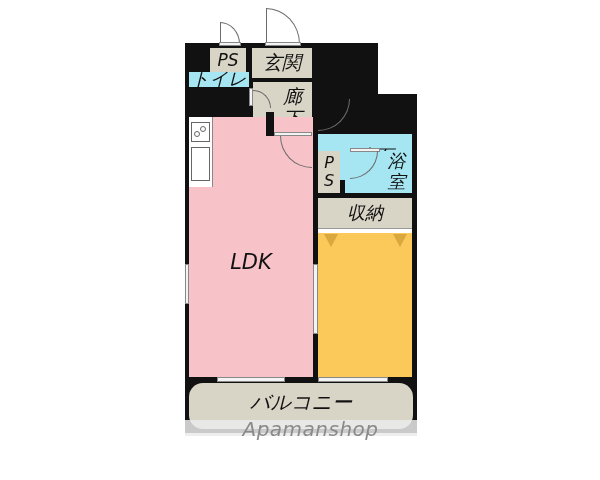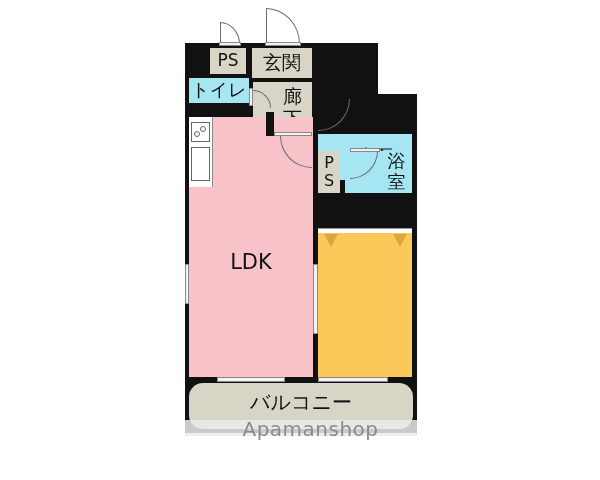--- a/index.html
+++ b/index.html
@@ -1,21 +1,21 @@
 <!DOCTYPE html>
 <html><head>
 <meta charset="utf-8">
 <style>
   html, body { margin:0; padding:0; background:#ffffff; }
   body { width:600px; height:480px; position:relative; overflow:hidden;
          font-family:"DejaVu Sans", sans-serif; }
   .abs { position:absolute; box-sizing:border-box; }
   .wall { background:#111; }
   .room { display:flex; align-items:center; justify-content:center; text-align:center;
-          color:#111; line-height:1.15; white-space:pre-line; }
+          color:#111; line-height:1.15; white-space:pre-line;font-style:italic; }
   .beige { background:#d8d4c6; }
   .blue  { background:#a6e6f2; }
   .pink  { background:#f7c3c9; }
   .yellow{ background:#fbc95a; }
   .win { background:#f3f3f3; border:1px solid #888; }
   .door-arc { border:1px solid #6c6c6c; border-left:none; border-bottom:none;
               border-radius:0 100% 0 0; background:transparent; }
   .watermark { color:#8a8a8a; font-size:20px; letter-spacing:0.5px; }
 </style>
 </head>
@@ -39,21 +39,21 @@
 
   <div class="abs room beige" style="left:210px;top:48px;width:36px;height:26px;font-size:17px;">
     <span>PS</span>
   </div>
 
   <div class="abs room beige" style="left:252px;top:48px;width:60px;height:30px;font-size:19px;">
     <span>玄関</span>
   </div>
 
 
-  <div class="abs room blue" style="left:189px;top:78px;width:60px;height:25px;font-size:18px;">
+  <div class="abs room blue" style="left:189px;top:72px;width:60px;height:15px;font-size:18px;">
     <span>トイレ</span>
   </div>
   <div class="abs win" style="left:249px;top:88px;width:4px;height:18px;"></div>
 
   <div class="abs room beige" style="left:253px;top:82px;width:59px;height:52px;font-size:19px;">
     <span style="margin-left:20px;"></span>
   </div>
   <div class="abs beige" style="left:270px;top:110px;width:42px;height:24px;"></div>
   <div class="abs room beige" style="left:273px;top:82px;width:39px;height:52px;font-size:19px;">
     <span>廊
@@ -71,20 +71,23 @@
 S</span>
   </div>
 
   <div class="abs room blue" style="left:345px;top:151px;width:67px;height:42px;font-size:18px;">
     <span style="margin-left:36px;">浴
 室</span>
   </div>
   <div class="abs win" style="left:350px;top:148px;width:30px;height:4px;"></div>
   <div class="abs" style="left:350px;top:151px;width:28px;height:28px;border:1px solid #6c6c6c;border-left:none;border-top:none;border-radius:0 0 100% 0;"></div>
 
+  <div class="abs room beige" style="left:318px;top:198px;width:94px;height:30px;font-size:18px;">
+    <span>収納</span>
+  </div>
   <div class="abs" style="left:318px;top:228px;width:94px;height:5px;background:#fff;border-top:1px solid #999;"></div>
 
   <div class="abs pink" style="left:189px;top:117px;width:124px;height:260px;"></div>
   <div class="abs wall" style="left:266px;top:112px;width:8px;height:24px;"></div>
   <div class="abs win" style="left:274px;top:132px;width:38px;height:4px;"></div>
   <div class="abs" style="left:280px;top:136px;width:32px;height:32px;border:1px solid #6c6c6c;border-right:none;border-top:none;border-radius:0 0 0 100%;"></div>
   <div class="abs room" style="left:189px;top:230px;width:124px;height:64px;font-size:21px;flex-direction:row;">
     <span>LDK</span>
   </div>
 

